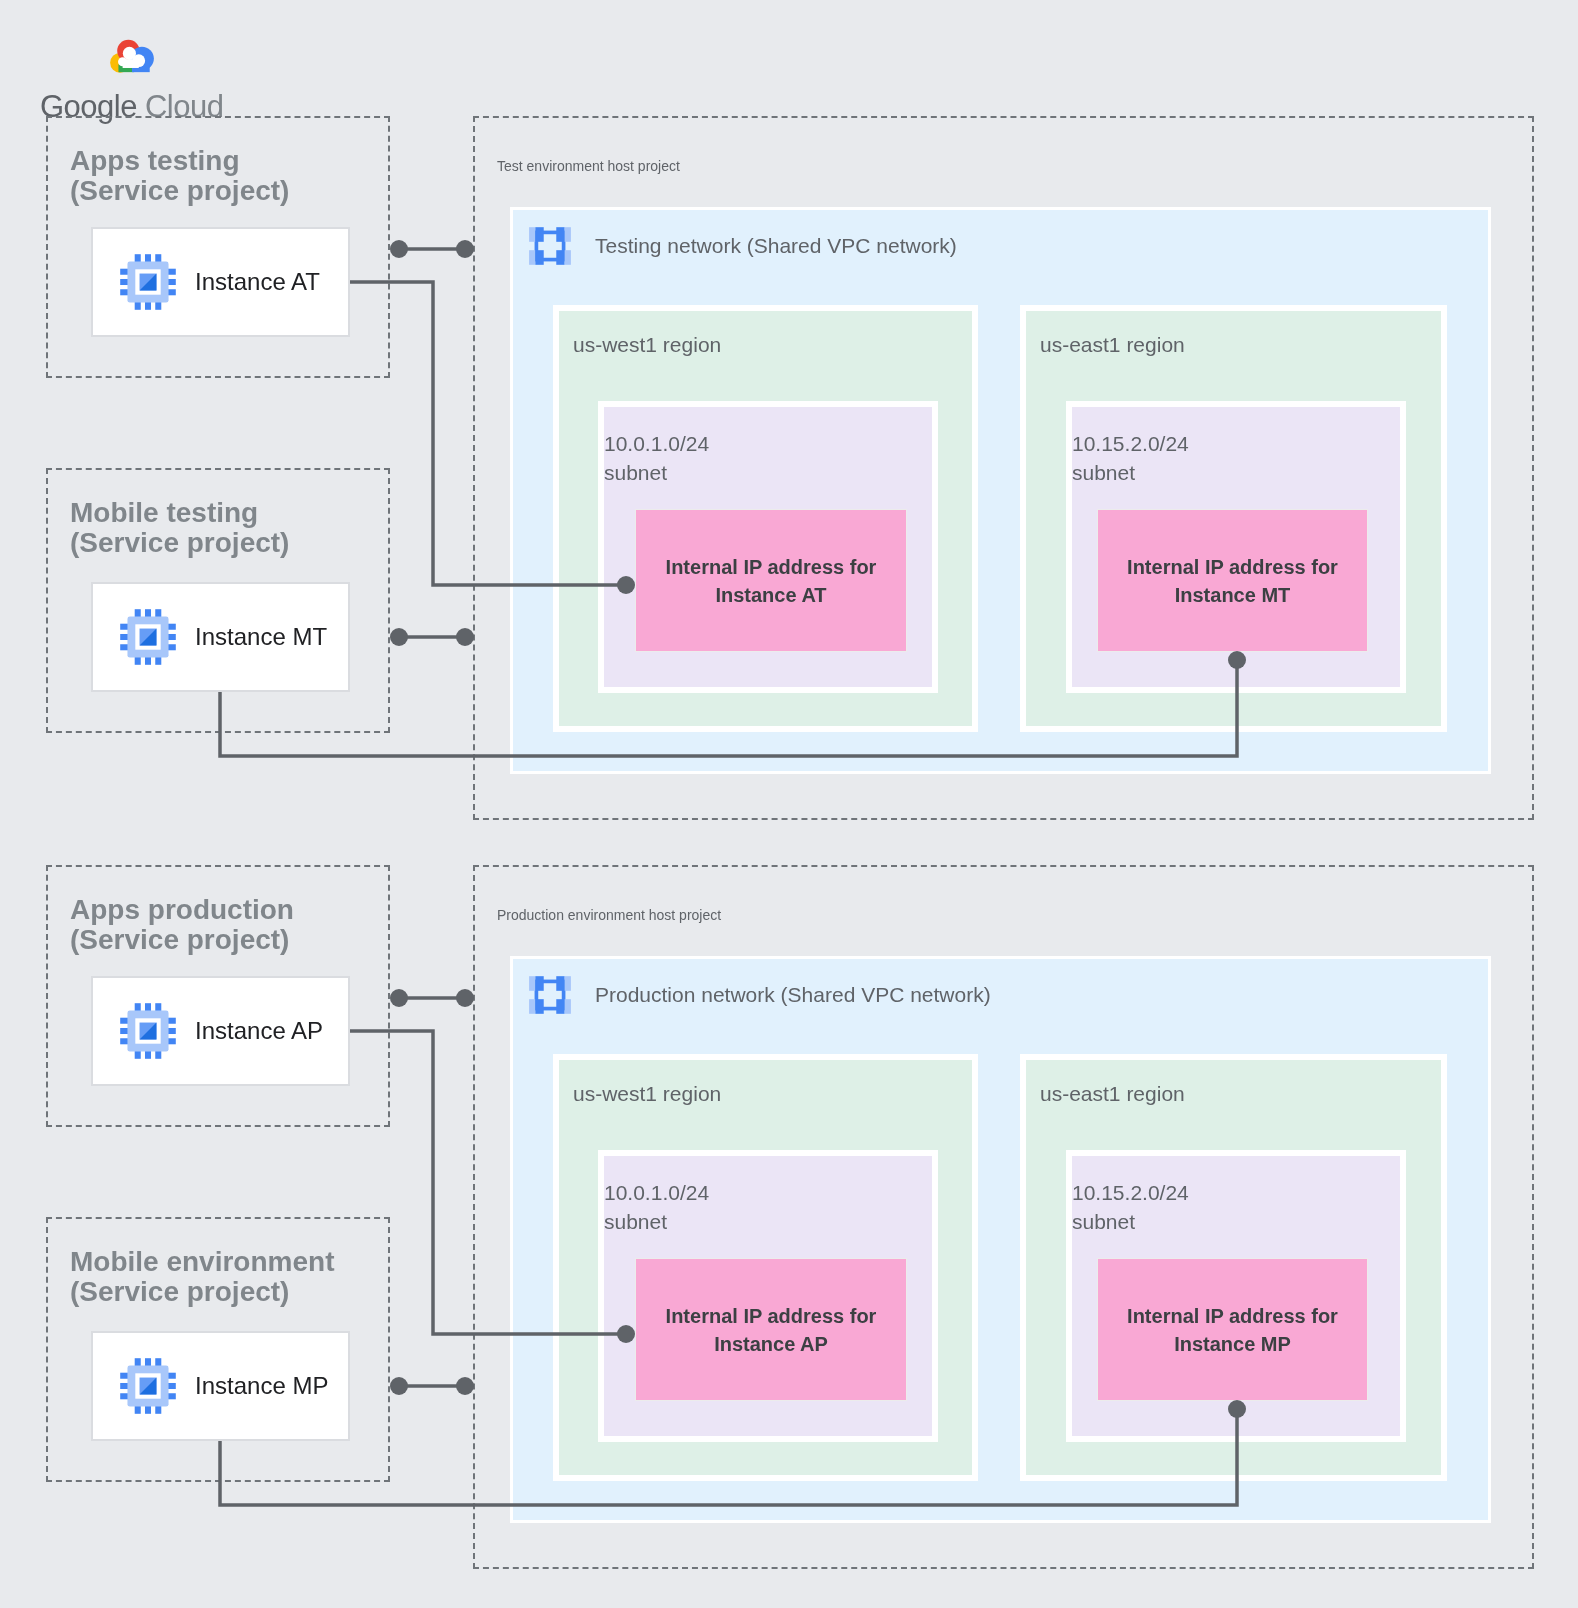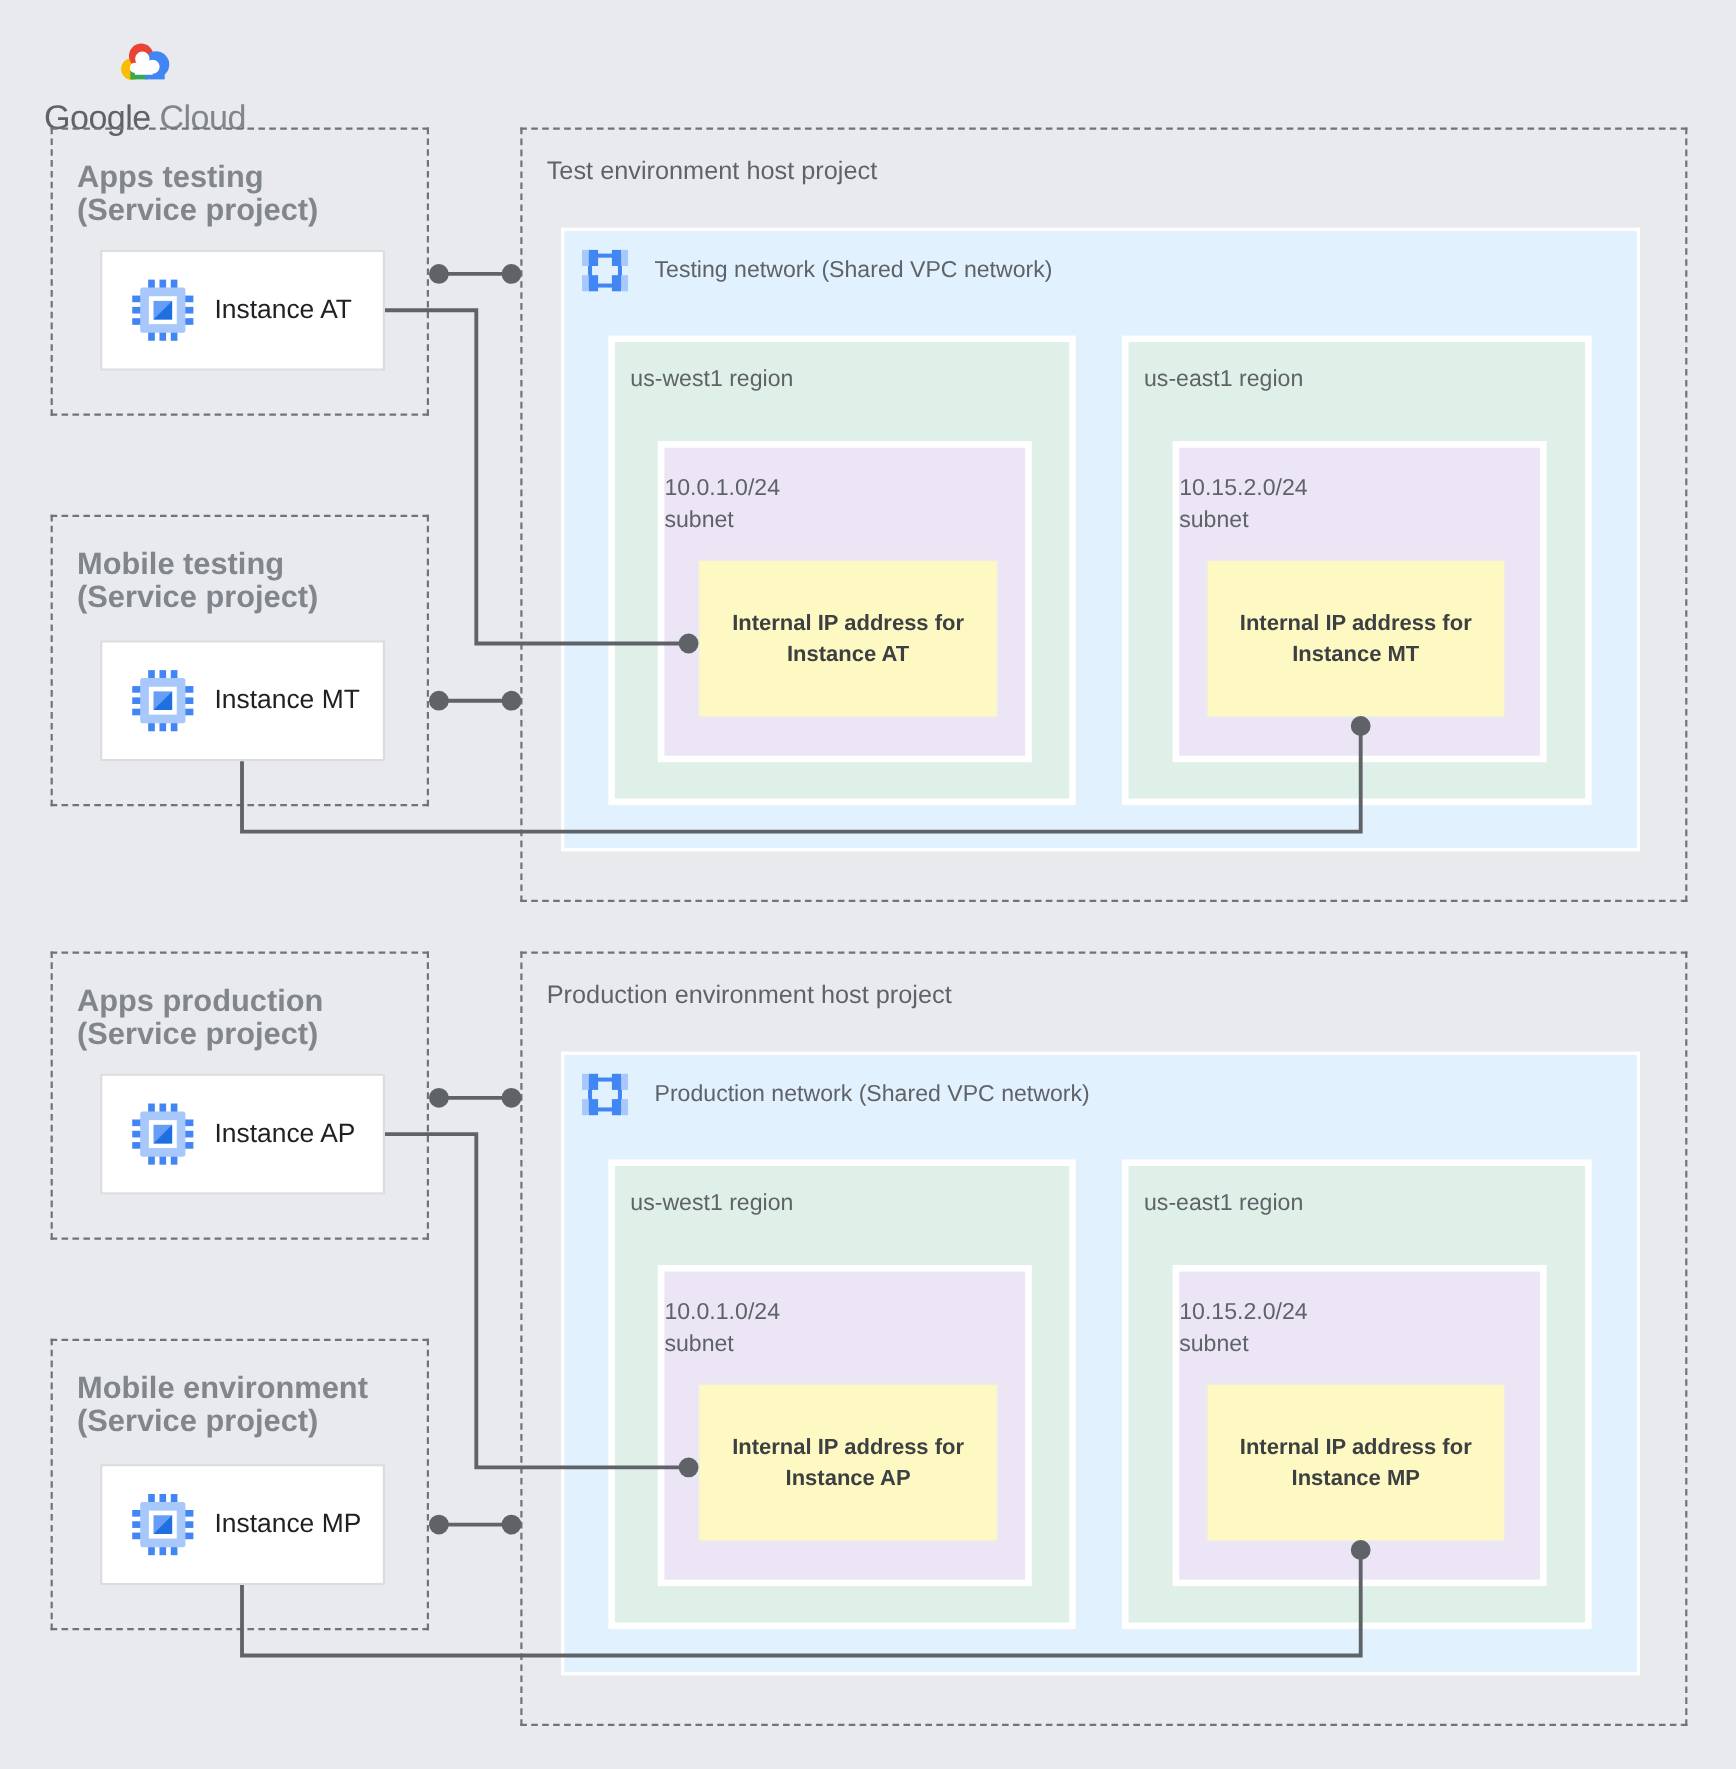--- a/index.html
+++ b/index.html
@@ -21,36 +21,36 @@
 
   
   .logo{position:absolute;left:40px;top:36px;display:flex;align-items:center;gap:13px;flex-direction:column;}
   .logo-text{font-size:31px;letter-spacing:-0.5px;white-space:nowrap;}
   .logo-text .g{color:#5F6368;font-weight:500;}
   .logo-text .c{color:#80868B;font-weight:400;margin-left:8px;}
 
   
   .dashed{position:absolute;border:2px dashed var(--dash);}
   .proj-label{position:absolute;left:22px;top:28px;font-size:28px;line-height:30px;color:var(--svc-label);font-weight:bold;}
-  .host-title{position:absolute;left:22px;top:24px;font-size:23px;color:var(--text-mid);}
+  .host-title{position:absolute;left:22px;top:40px;font-size:14px;color:var(--text-mid);}
 
   
   .instance{position:absolute;background:#fff;border:2px solid var(--card-border);display:flex;align-items:center;padding-left:26px;gap:18px;}
   .instance .label{font-size:24px;color:var(--text-dark);}
 
   
   .panel{position:absolute;}
   .net{background:var(--panel-blue);border:3px solid #fff;}
   .net-head{position:absolute;left:14px;top:15px;display:flex;align-items:center;gap:22px;}
   .net-head .label{font-size:21px;color:var(--text-mid);}
   .region{background:var(--panel-green);border:6px solid #fff;}
   .region-label{position:absolute;left:14px;top:22px;font-size:21px;color:var(--text-mid);}
   .subnet{background:var(--panel-purple);border:6px solid #fff;}
   .subnet-label{position:absolute;left:0;top:22px;font-size:21px;line-height:29px;color:var(--text-mid);}
-  .ipbox{position:absolute;background:#fef9c3;border:1px solid #ECECEC;display:flex;align-items:center;justify-content:center;text-align:center;}
+  .ipbox{position:absolute;background:#f9a8d4;border:1px solid #ECECEC;display:flex;align-items:center;justify-content:center;text-align:center;}
   .ipbox .txt{font-size:20px;line-height:28px;font-weight:bold;color:var(--ip-text);}
 
   .connectors{position:absolute;left:0;top:0;z-index:6;pointer-events:none;}
   .icon{flex:0 0 auto;display:block;}
 </style>
 </head>
 <body>
 
 <div class="canvas">
 

